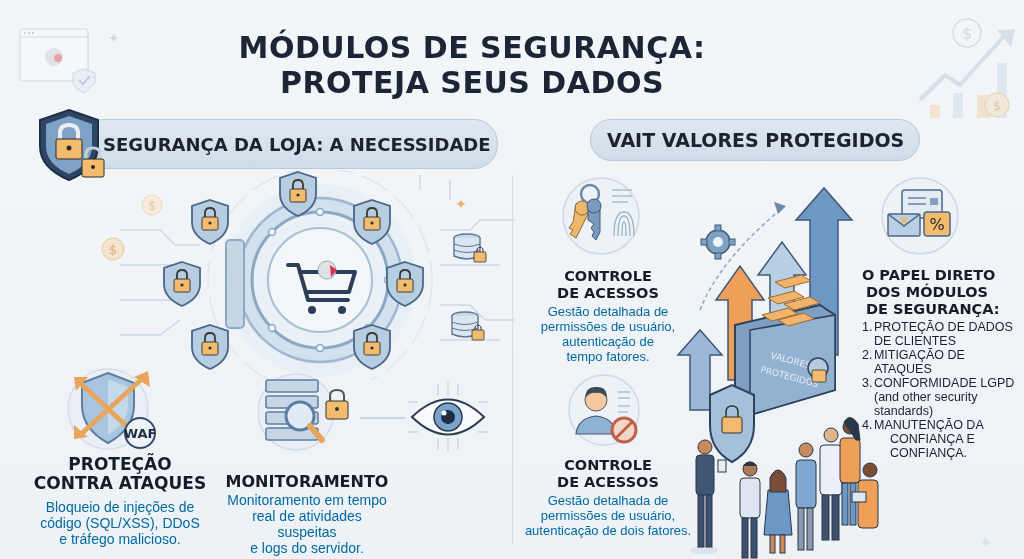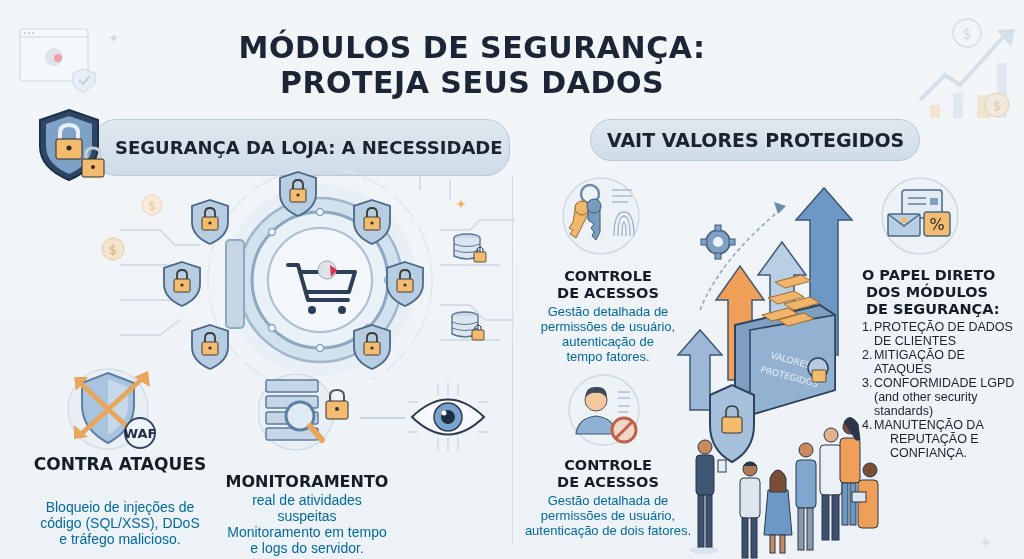--- a/index.html
+++ b/index.html
@@ -26,21 +26,21 @@
   }
   .pill {
     background: linear-gradient(180deg, #dfe8f0, #cfdce8);
     border: 1.5px solid #b9c8d6;
     border-radius: 24px;
     font-family: "DejaVu Sans", sans-serif;
     font-weight: bold;
     color: #1b2230;
     display: flex; align-items: center;
   }
-  .pill-left { left: 92px; top: 119px; width: 418px; height: 57px; font-size: 18px; padding-left: 22px; }
+  .pill-left { left: 80px; top: 119px; width: 418px; height: 50px; font-size: 18px; padding-left: 22px; }
   .pill-right { left: 590px; top: 119px; width: 330px; height: 42px; font-size: 19px; padding-left: 16px; }
   .h-block { font-family: "DejaVu Sans", sans-serif; font-weight: bold; color: #161c28; text-align: center; }
   .desc { font-family: "Liberation Sans", sans-serif; font-size: 14px; line-height: 16px; text-align: center; color: #0369a1; }
   svg { display: block; }
 </style>
 </head>
 <body>
 
 <div class="abs" style="left:18px;top:25px;">
   <svg width="100" height="80" viewBox="0 0 100 80">
@@ -202,20 +202,21 @@
       <line x1="16" y1="18" x2="70" y2="68"></line>
     </g>
     <polygon points="84,6 86,22 70,12" fill="#e8a65c"></polygon>
     <polygon points="10,74 10,60 24,72" fill="#e8a65c"></polygon>
     <polygon points="10,12 24,12 12,26" fill="#e8a65c"></polygon>
     <circle cx="76" cy="68" r="15" fill="#eef3f8" stroke="#35496a" stroke-width="2"></circle>
     <text x="76" y="73" font-size="13" font-weight="bold" text-anchor="middle" fill="#1f2d44" font-family="DejaVu Sans, sans-serif">WAF</text>
   </svg>
 </div>
 <div class="abs h-block" style="left:30px;top:455px;width:180px;font-size:17px;line-height:19px;">
+  <div>PROTEÇÃO</div>
   <div>CONTRA ATAQUES</div>
 </div>
 <div class="abs desc" style="left:30px;top:499px;width:180px;">
   <div>Bloqueio de injeções de</div>
   <div>código (SQL/XSS), DDoS</div>
   <div>e tráfego malicioso.</div>
 </div>
 
 <div class="abs" style="left:258px;top:372px;">
   <svg width="100" height="80" viewBox="0 0 100 80">
@@ -251,22 +252,22 @@
     <circle cx="40" cy="35" r="14" fill="#7aa3cb" stroke="#2e3c52" stroke-width="1.5"></circle>
     <circle cx="40" cy="35" r="7" fill="#1e2d44"></circle>
     <circle cx="36" cy="31" r="2.5" fill="#fff"></circle>
   </svg>
 </div>
 <div class="abs" style="left:360px;top:417px;width:45px;height:1.5px;background:#c9d4de;"></div>
 <div class="abs h-block" style="left:222px;top:472px;width:170px;font-size:16px;line-height:19px;">
   <div>MONITORAMENTO</div>
 </div>
 <div class="abs desc" style="left:222px;top:492px;width:170px;">
+  <div>Monitoramento em tempo</div>
   <div>real de atividades suspeitas</div>
-  <div>Monitoramento em tempo</div>
   <div>e logs do servidor.</div>
 </div>
 
 <div class="abs" style="left:556px;top:176px;">
   <svg width="90" height="82" viewBox="0 0 90 82">
     <circle cx="45" cy="40" r="38" fill="#edf2f7" stroke="#cfd9e3" stroke-width="1.5"></circle>
     <circle cx="34" cy="18" r="9" fill="none" stroke="#6d8aa8" stroke-width="2.5"></circle>
     <path d="M20 28 Q32 24 34 34 L20 62 L14 58 L17 54 L13 52 L17 46 Z" fill="#f0b86a" stroke="#8a6a3a" stroke-width="1"></path>
     <circle cx="26" cy="32" r="7" fill="#f0b86a" stroke="#8a6a3a" stroke-width="1"></circle>
     <path d="M32 30 L44 30 L44 56 L40 64 L36 60 L38 56 L35 52 L38 48 L32 44 Z" fill="#7a9bbd" stroke="#3e5878" stroke-width="1"></path>
@@ -441,17 +442,17 @@
   <div style="display:flex;">
     <span style="width:12px;">2.</span>
     <span>MITIGAÇÃO DE ATAQUES</span>
   </div>
   <div style="display:flex;">
     <span style="width:12px;">3.</span>
     <span><span>CONFORMIDADE LGPD</span><br><span>(and other security</span><br><span>standards)</span></span>
   </div>
   <div style="display:flex;">
     <span style="width:12px;">4.</span>
-    <span><span>MANUTENÇÃO DA</span><br><span style="padding-left:16px;">REPUTAÇÃO E</span><br><span style="padding-left:16px;">CONFIANÇA.</span></span>
+    <span><span>MANUTENÇÃO DA</span><br><span style="padding-left:16px;">CONFIANÇA E</span><br><span style="padding-left:16px;">CONFIANÇA.</span></span>
   </div>
 </div>
 
 <div class="abs" style="left:978px;top:532px;color:#dbe3ea;font-size:18px;">✦</div>
 
 </body></html>

